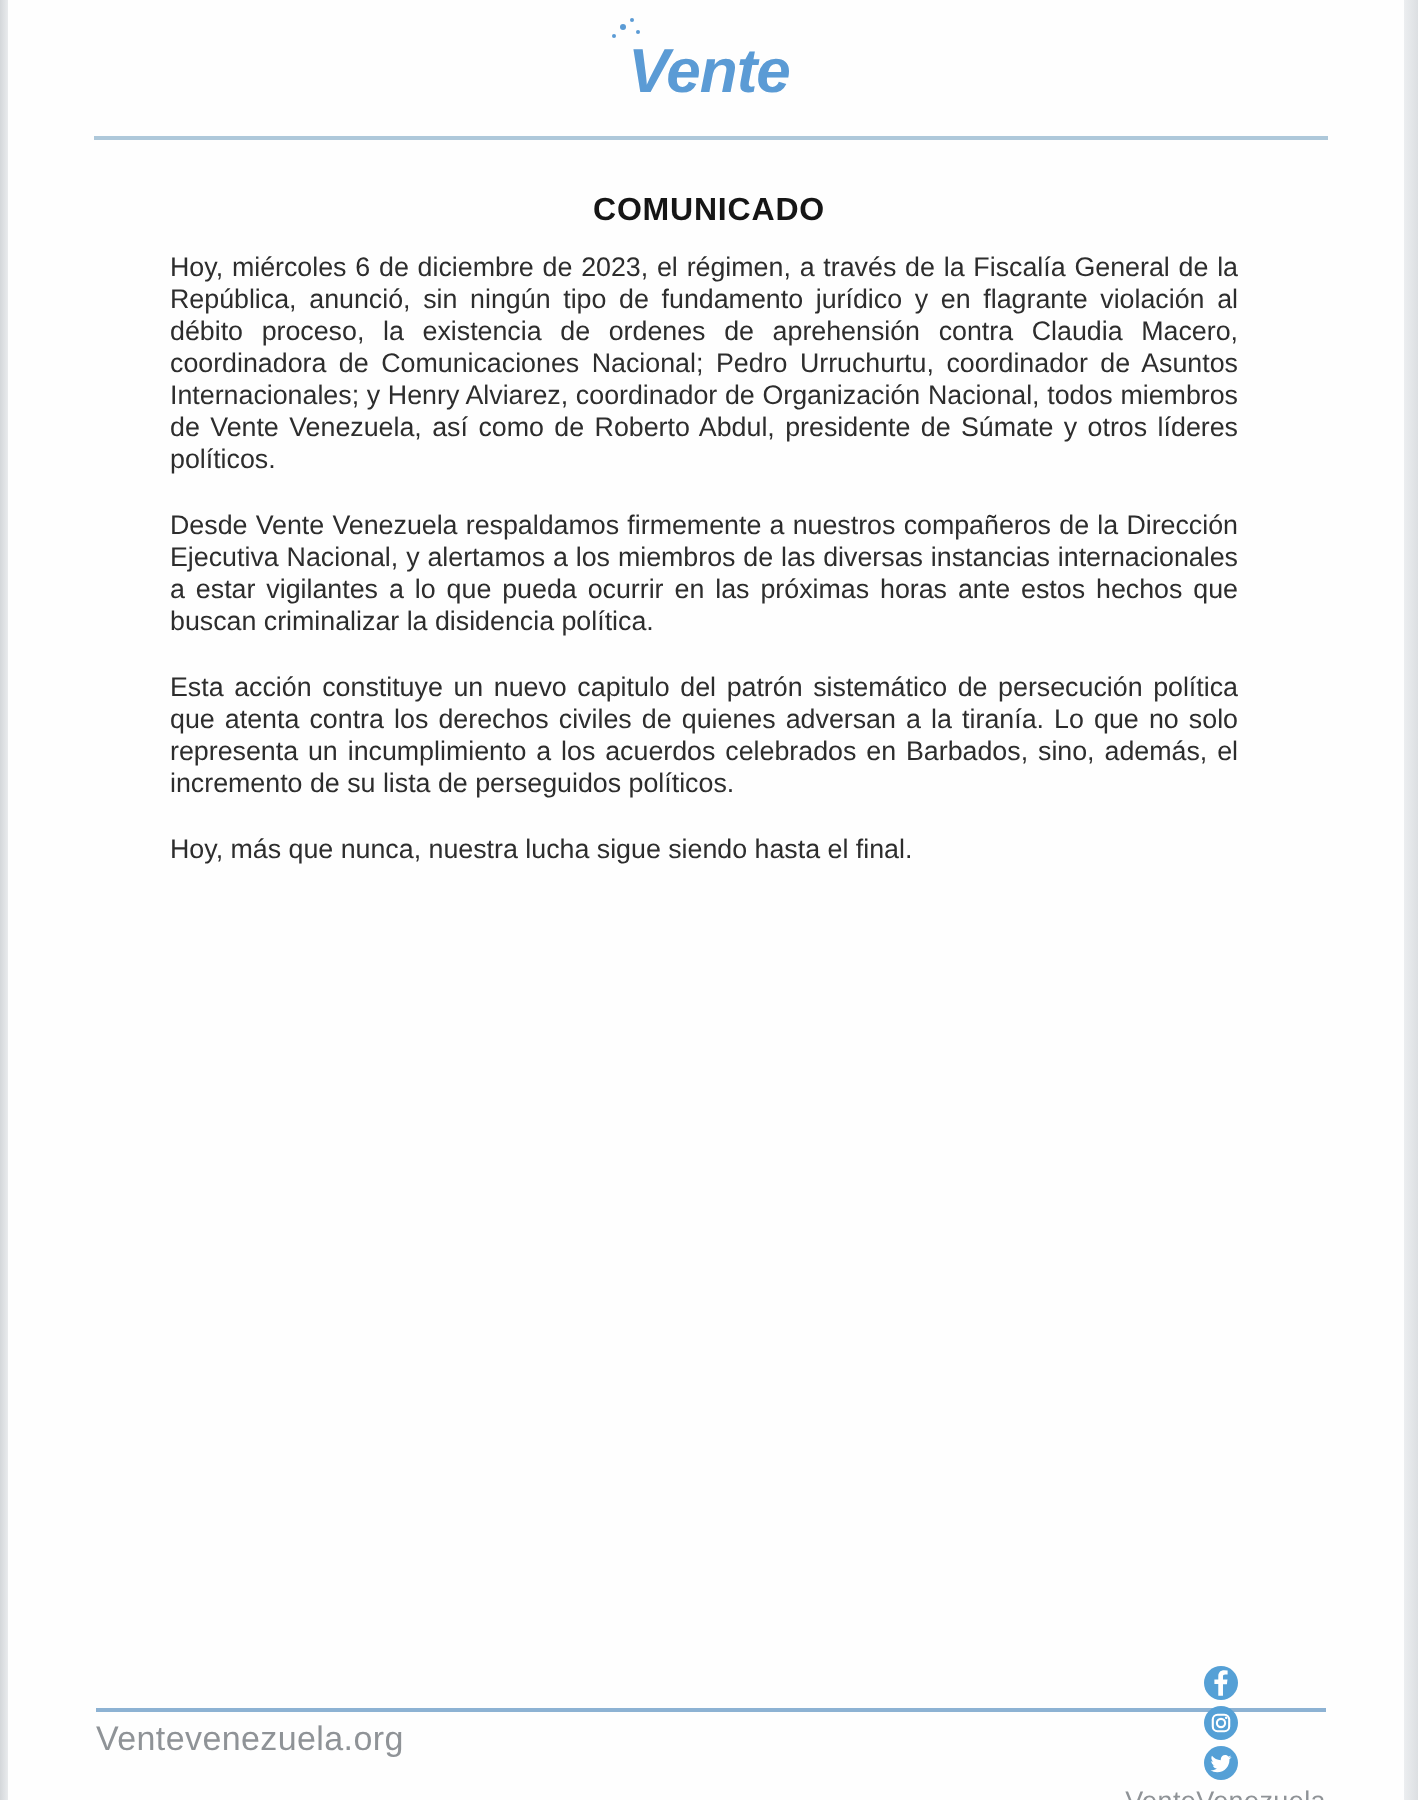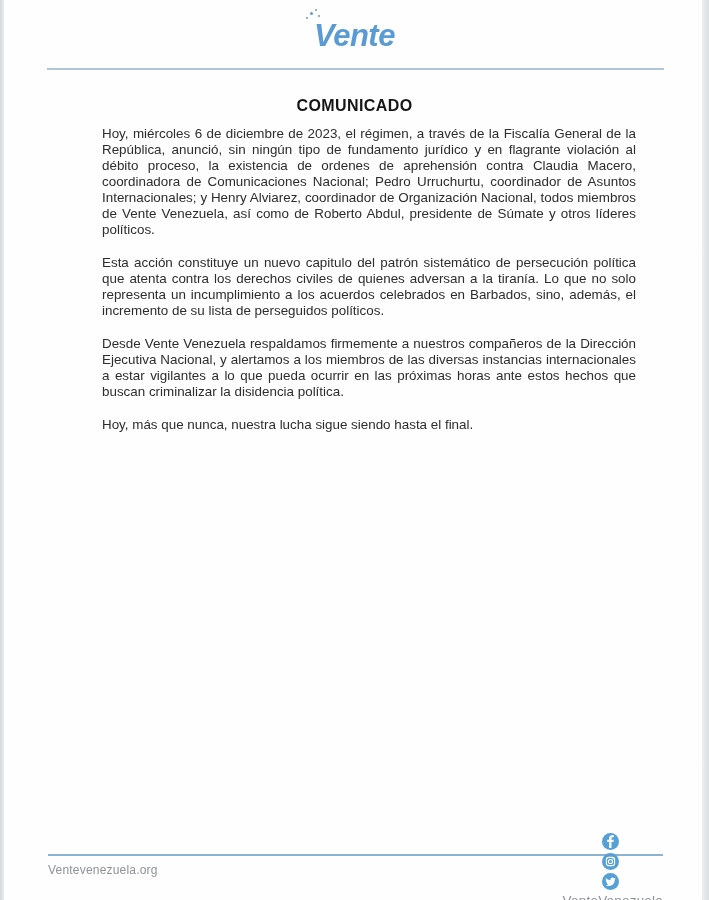--- a/index.html
+++ b/index.html
@@ -39,35 +39,35 @@
     position: absolute; top: 68px; left: 47px; width: 617px; height: 2px;
     background: #aec8da;
   }
   .doc-title {
     position: absolute; top: 81px; left: 0; right: 0;
     margin: 16px; text-align: center;
     font-size: 16px; font-weight: bold; letter-spacing: 0.4px; color: #161616;
   }
   
   .doc-body {
-    position: absolute; top: 126px; left: 102px; width: 534px;
+    position: absolute; top: 126px; left: 85px; width: 534px;
     font-size: 13.4px; line-height: 16px; color: #2d2d2d;
     text-align: justify;
   }
   .doc-body p { margin: 0 0 17px 0; }
   
   .footer-rule {
     position: absolute; top: 854px; left: 48px; width: 615px; height: 1.5px;
     background: #8db2d3;
   }
   .footer-row {
     position: absolute; top: 860px; left: 48px; right: 46px; height: 20px;
     display: flex; justify-content: space-between; align-items: center;
   }
-  .website { font-size: 12px; color: #8f9397; letter-spacing: 0.2px; }
+  .website { font-size: 17px; color: #8f9397; letter-spacing: 0.2px; }
   .social { display: flex; align-items: center; gap: 3px; flex-direction: column; }
   .social .icon { width: 17px; height: 17px; display: inline-block; }
   .social .icon svg { display: block; }
   .handle { font-size: 13.5px; color: #8f9397; margin-left: 4px; letter-spacing: 0.2px; }
 </style>
 </head>
 <body>
 
 <div class="screenshot">
 
@@ -83,22 +83,22 @@
       <span>Vente</span>
     </span>
   </div>
 
   <div class="header-rule"></div>
 
   <h1 class="doc-title">COMUNICADO</h1>
 
   <main class="doc-body">
     <p>Hoy, miércoles 6 de diciembre de 2023, el régimen, a través de la Fiscalía General de la República, anunció, sin ningún tipo de fundamento jurídico y en flagrante violación al débito proceso, la existencia de ordenes de aprehensión contra Claudia Macero, coordinadora de Comunicaciones Nacional; Pedro Urruchurtu, coordinador de Asuntos Internacionales; y Henry Alviarez, coordinador de Organización Nacional, todos miembros de Vente Venezuela, así como de Roberto Abdul, presidente de Súmate y otros líderes políticos.</p>
+    <p>Desde Vente Venezuela respaldamos firmemente a nuestros compañeros de la Dirección Ejecutiva Nacional, y alertamos a los miembros de las diversas instancias internacionales a estar vigilantes a lo que pueda ocurrir en las próximas horas ante estos hechos que buscan criminalizar la disidencia política.</p>
     <p>Esta acción constituye un nuevo capitulo del patrón sistemático de persecución política que atenta contra los derechos civiles de quienes adversan a la tiranía. Lo que no solo representa un incumplimiento a los acuerdos celebrados en Barbados, sino, además, el incremento de su lista de perseguidos políticos.</p>
-    <p>Desde Vente Venezuela respaldamos firmemente a nuestros compañeros de la Dirección Ejecutiva Nacional, y alertamos a los miembros de las diversas instancias internacionales a estar vigilantes a lo que pueda ocurrir en las próximas horas ante estos hechos que buscan criminalizar la disidencia política.</p>
     <p>Hoy, más que nunca, nuestra lucha sigue siendo hasta el final.</p>
   </main>
 
   <div class="footer-rule"></div>
 
   <div class="footer-row">
     <span class="website">Ventevenezuela.org</span>
     <span class="social">
       <span class="icon">
         <svg viewBox="0 0 24 24" width="17" height="17">

